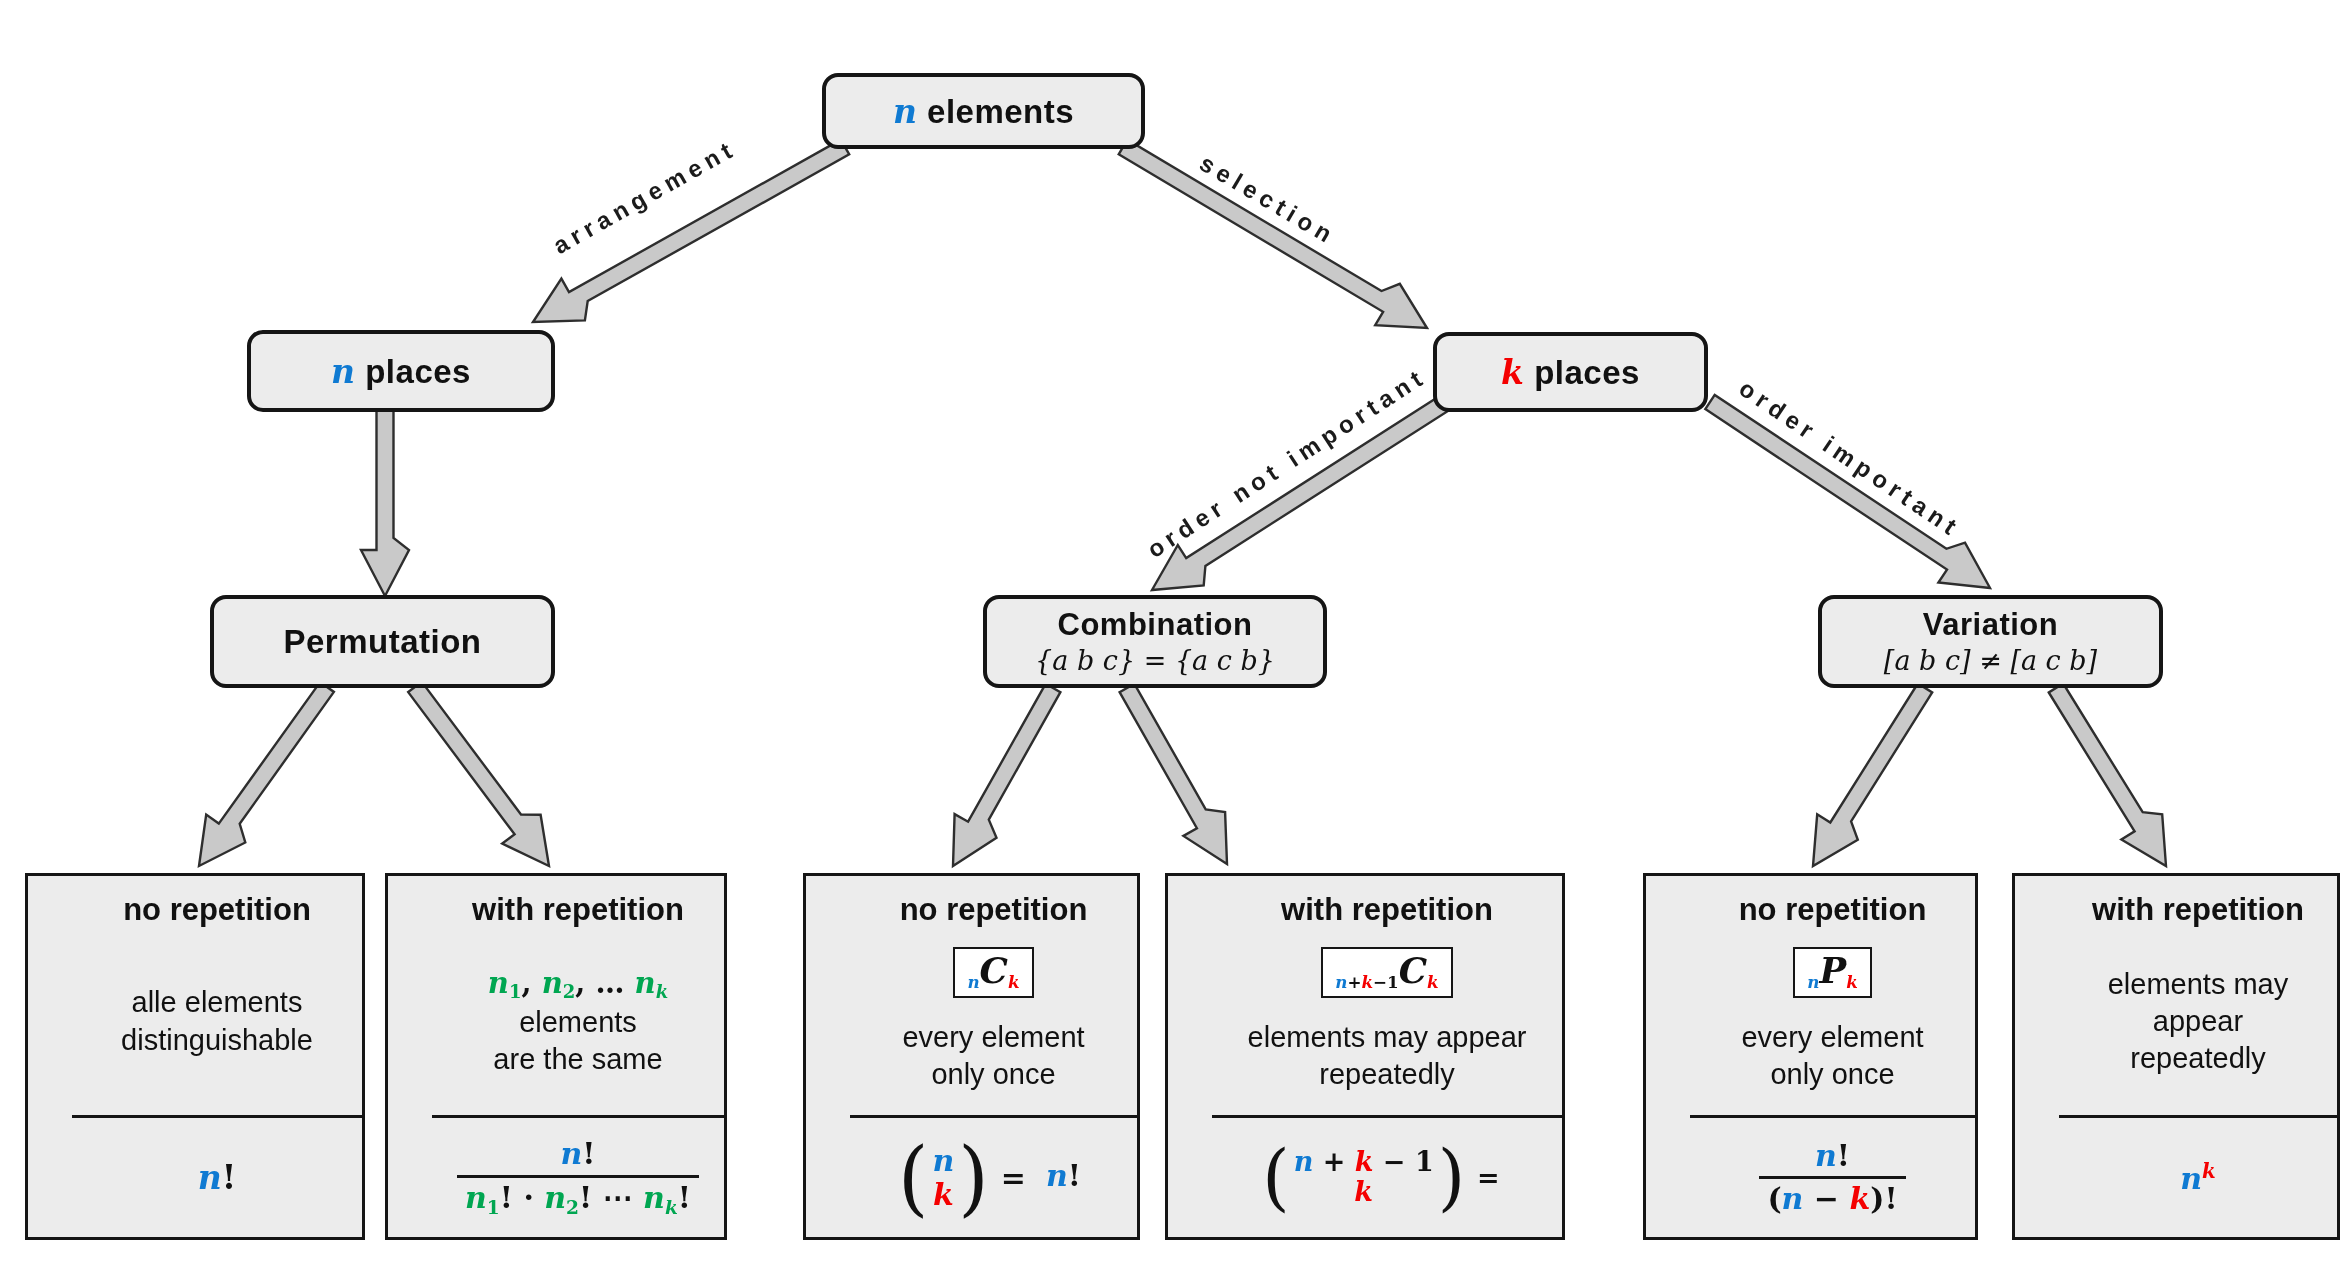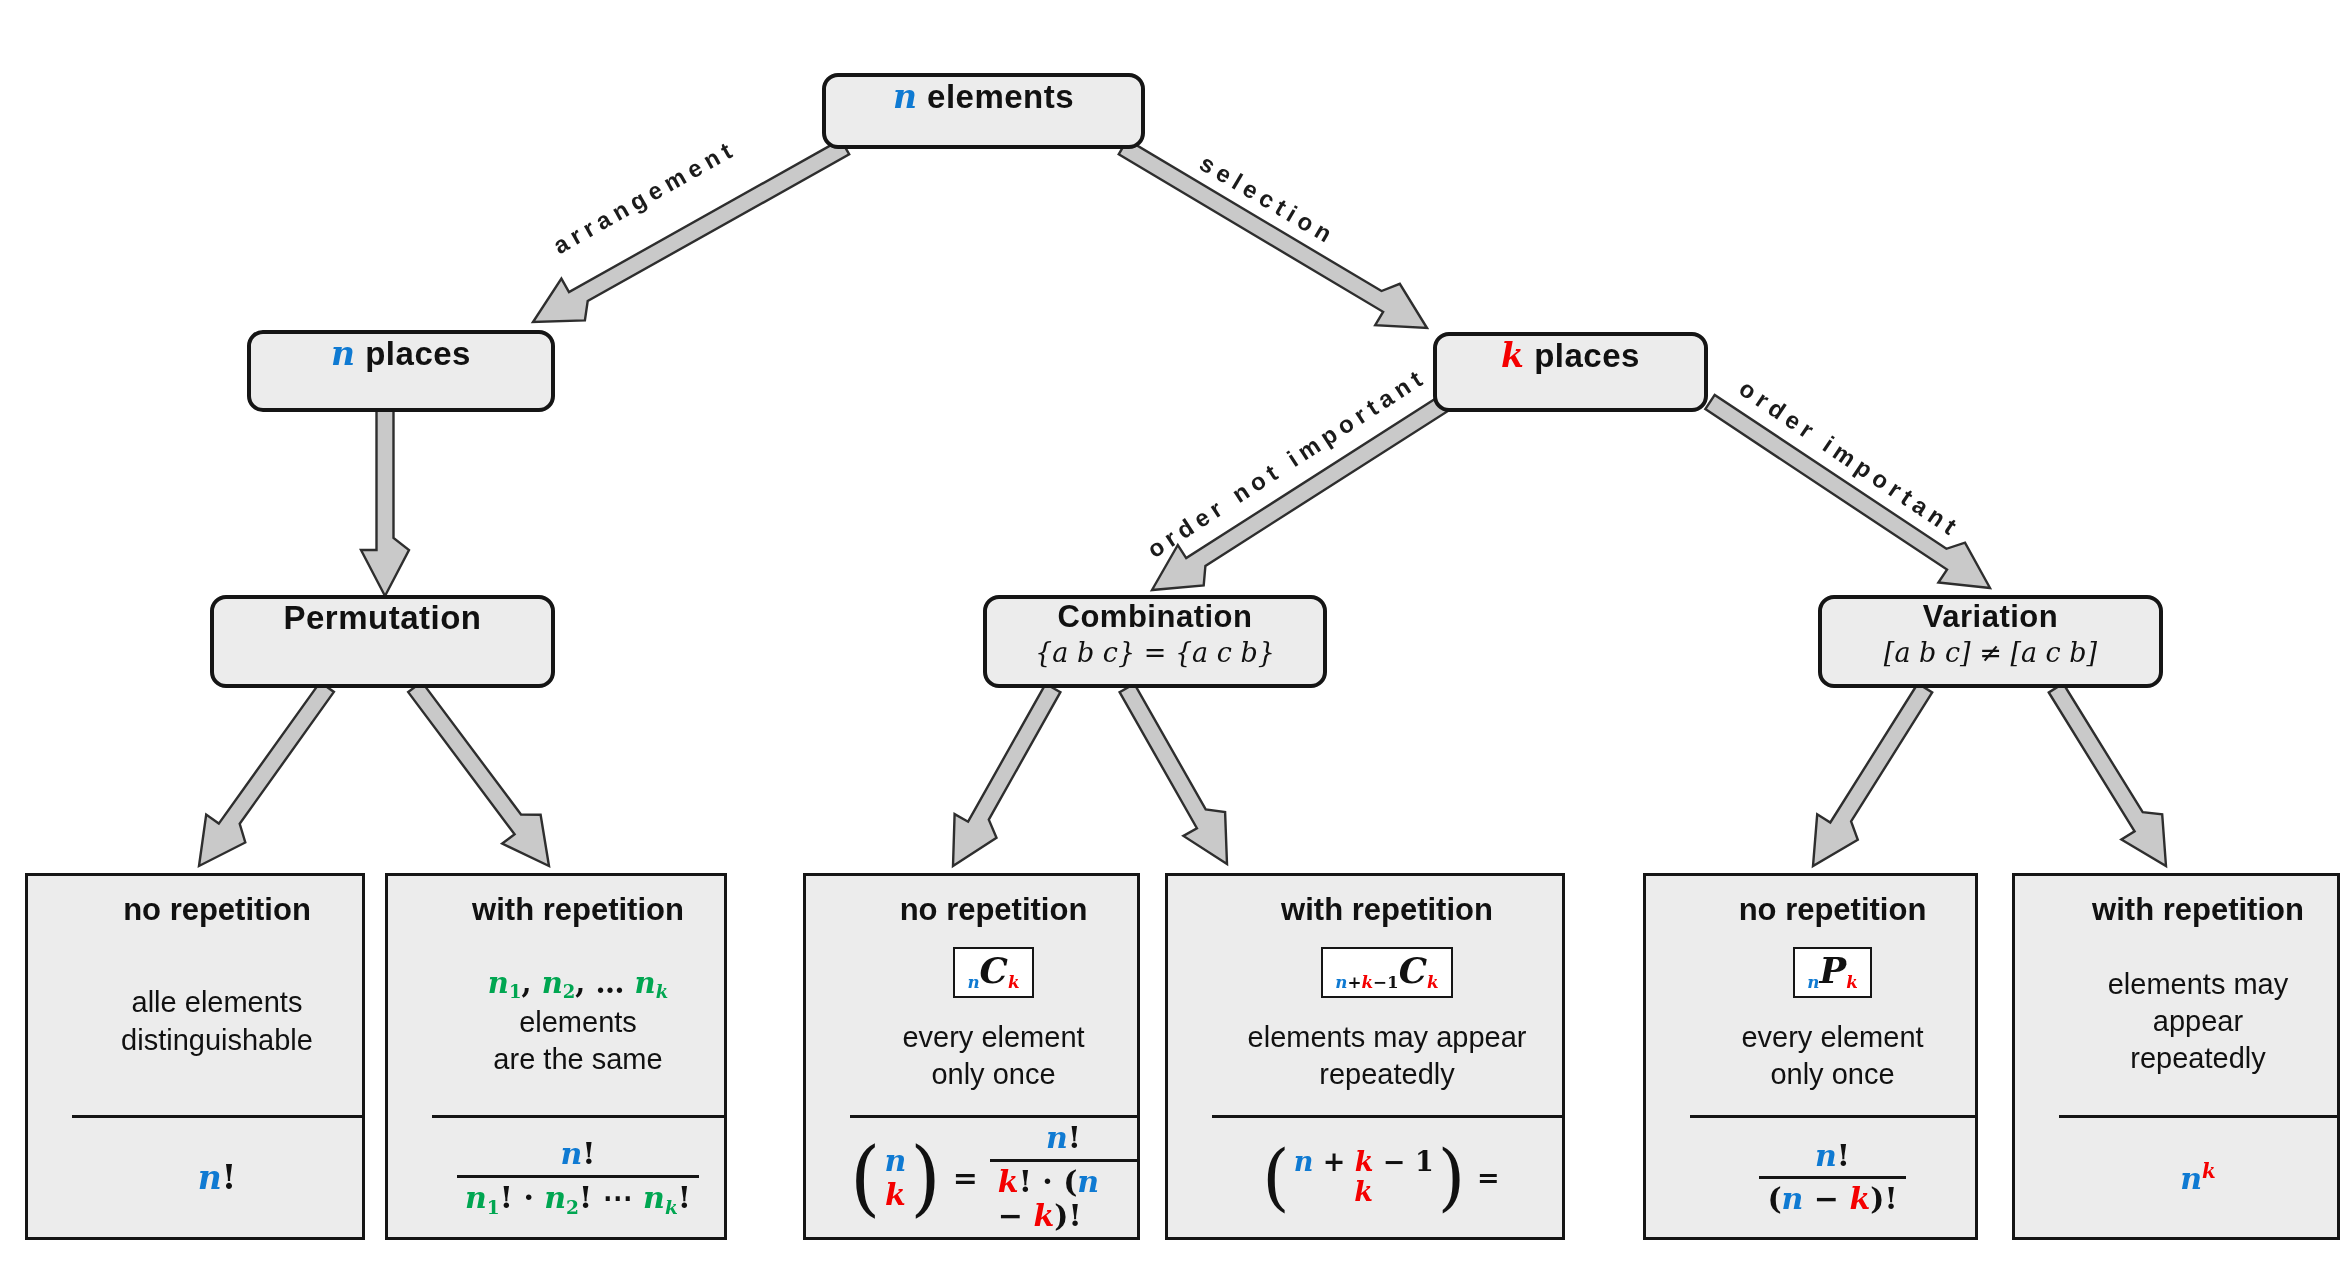--- a/index.html
+++ b/index.html
@@ -3,21 +3,21 @@
 <meta charset="utf-8">
 <style>
   html,body{margin:0;padding:0;background:#ffffff;}
   .canvas{position:relative;width:2349px;height:1281px;background:#ffffff;overflow:hidden;
           font-family:"Liberation Sans",sans-serif;color:#111;}
   svg.arrows{position:absolute;left:0;top:0;width:2349px;height:1281px;}
   svg.arrows polygon{fill:#c9c9c9;stroke:#2e2e2e;stroke-width:2.4;stroke-linejoin:miter;}
 
   
   .node{position:absolute;background:#ececec;border:4px solid #151515;border-radius:16px;
-        display:flex;flex-direction:column;align-items:center;justify-content:flex-start;
+        display:flex;flex-direction:column;align-items:center;justify-content:center;
         box-sizing:border-box;text-align:center;}
   .node-title{font-weight:bold;font-size:33px;letter-spacing:.5px;white-space:nowrap;}
   .node-sub{font-family:"DejaVu Serif",serif;font-style:italic;font-size:27px;margin-top:2px;white-space:nowrap;}
 
   
   .leaf{position:absolute;background:#ececec;border:3.5px solid #151515;box-sizing:border-box;
         display:flex;flex-direction:column;padding-left:44px;}
   .leaf-top{flex:1;display:flex;flex-direction:column;align-items:center;padding-top:16px;box-sizing:border-box;}
   .leaf-header{font-weight:bold;font-size:31px;}
   .badge{margin-top:19px;background:#ffffff;border:2.5px solid #151515;padding:1px 12px 3px 12px;
@@ -163,21 +163,20 @@
         <span class="paren">(</span>
         <span class="stack">
           <span><span class="mi blue">n</span></span>
           <span><span class="mi red">k</span></span>
         </span>
         <span class="paren">)</span>
       </span>
       <span class="eq">=</span>
       <span class="frac">
         <span class="num"><span class="mi blue">n</span><span class="mu">!</span></span>
-        <span class="den"><span class="mi red">k</span><span class="mu">! · (</span><span class="mi blue">n</span><span class="mu"> − </span><span class="mi red">k</span><span class="mu">)!</span></span>
       </span>
     </div>
   </div>
 
   <div class="leaf" style="left:1165px;top:873px;width:400px;height:367px;">
     <div class="leaf-top">
       <div class="leaf-header">with repetition</div>
       <div class="badge"><span class="sub mi blue">n</span><span class="sub mu">+</span><span class="sub mi red">k</span><span class="sub mu">−1</span><span class="mi big">C</span><span class="sub mi red">k</span></div>
       <div class="leaf-desc-wrap">
           <div class="leaf-desc"><span>elements may appear</span><br><span>repeatedly</span></div>

